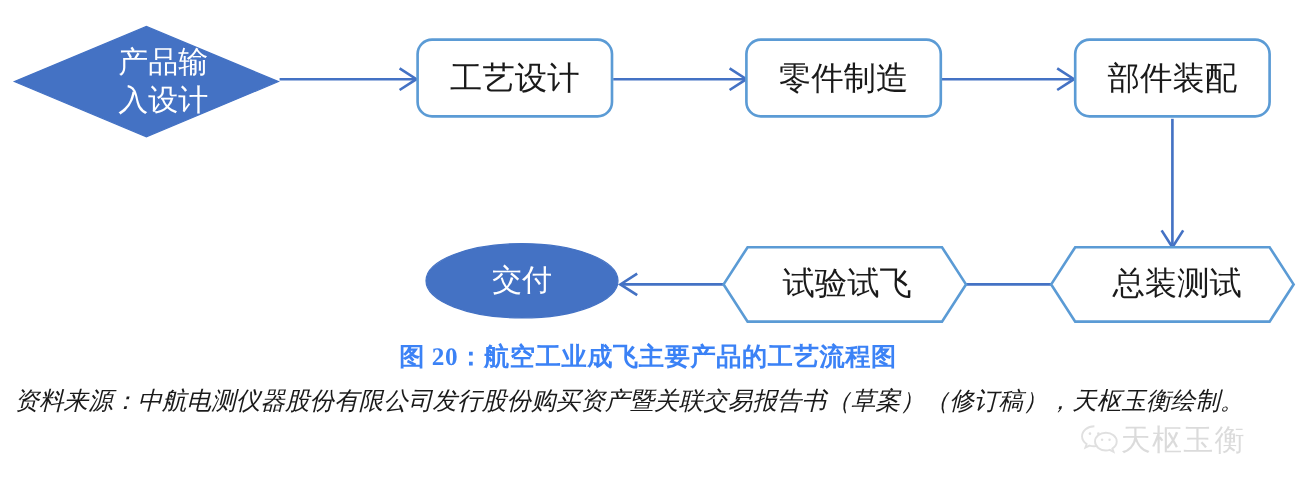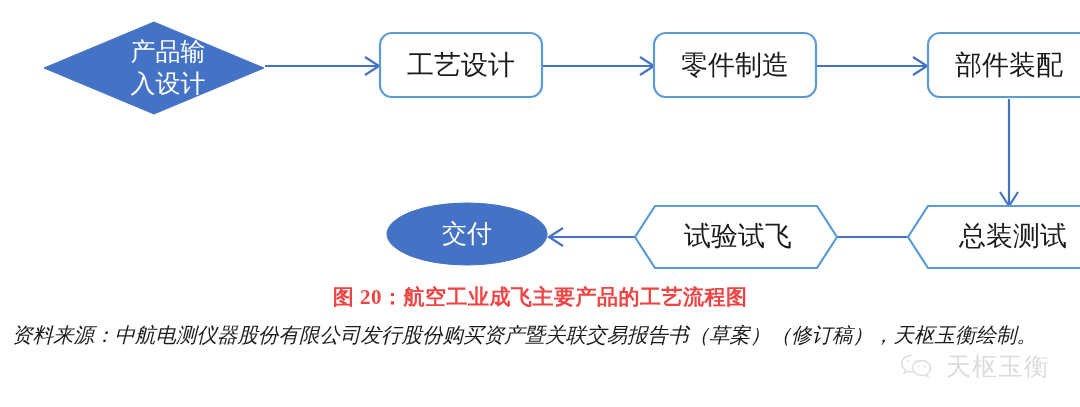--- a/index.html
+++ b/index.html
@@ -13,21 +13,20 @@
     position: relative;
     font-family: "Liberation Serif", "DejaVu Serif", serif;
     overflow: hidden;
   }
   #figure-area {
     position: absolute;
     left: 0;
     top: 0;
     width: 904px;
     height: 285px;
-    margin-left: 32px;
   }
   #flow-svg {
     position: absolute;
     left: 0;
     top: 0;
   }
   .node-label {
     font-family: "Liberation Sans", "DejaVu Sans", sans-serif;
     font-size: 27px;
     fill: #1a1a1a;
@@ -43,21 +42,21 @@
   }
   .caption {
     position: absolute;
     left: 0;
     top: 283px;
     width: 1080px;
     text-align: center;
     font-family: "Liberation Serif", "DejaVu Serif", serif;
     font-size: 21px;
     font-weight: bold;
-    color: #ef4444;
+    color: #3b82f6;
     letter-spacing: 0.5px;
   }
   .source-note {
     position: absolute;
     left: 12px;
     top: 318px;
     width: 1056px;
     font-family: "Liberation Serif", "DejaVu Serif", serif;
     font-size: 20.5px;
     line-height: 34px;
@@ -66,21 +65,21 @@
   }
   #watermark {
     position: absolute;
     left: 900px;
     top: 348px;
     width: 170px;
     height: 36px;
     opacity: 0.30;
     display: flex;
     align-items: center;
-    gap: 12px;
+    gap: 0;
     pointer-events: none;
   }
   #watermark .wm-text {
     font-family: "Liberation Sans", "DejaVu Sans", sans-serif;
     font-size: 25px;
     color: #8a8a8a;
     letter-spacing: 1px;
     white-space: nowrap;
   }
 </style>

